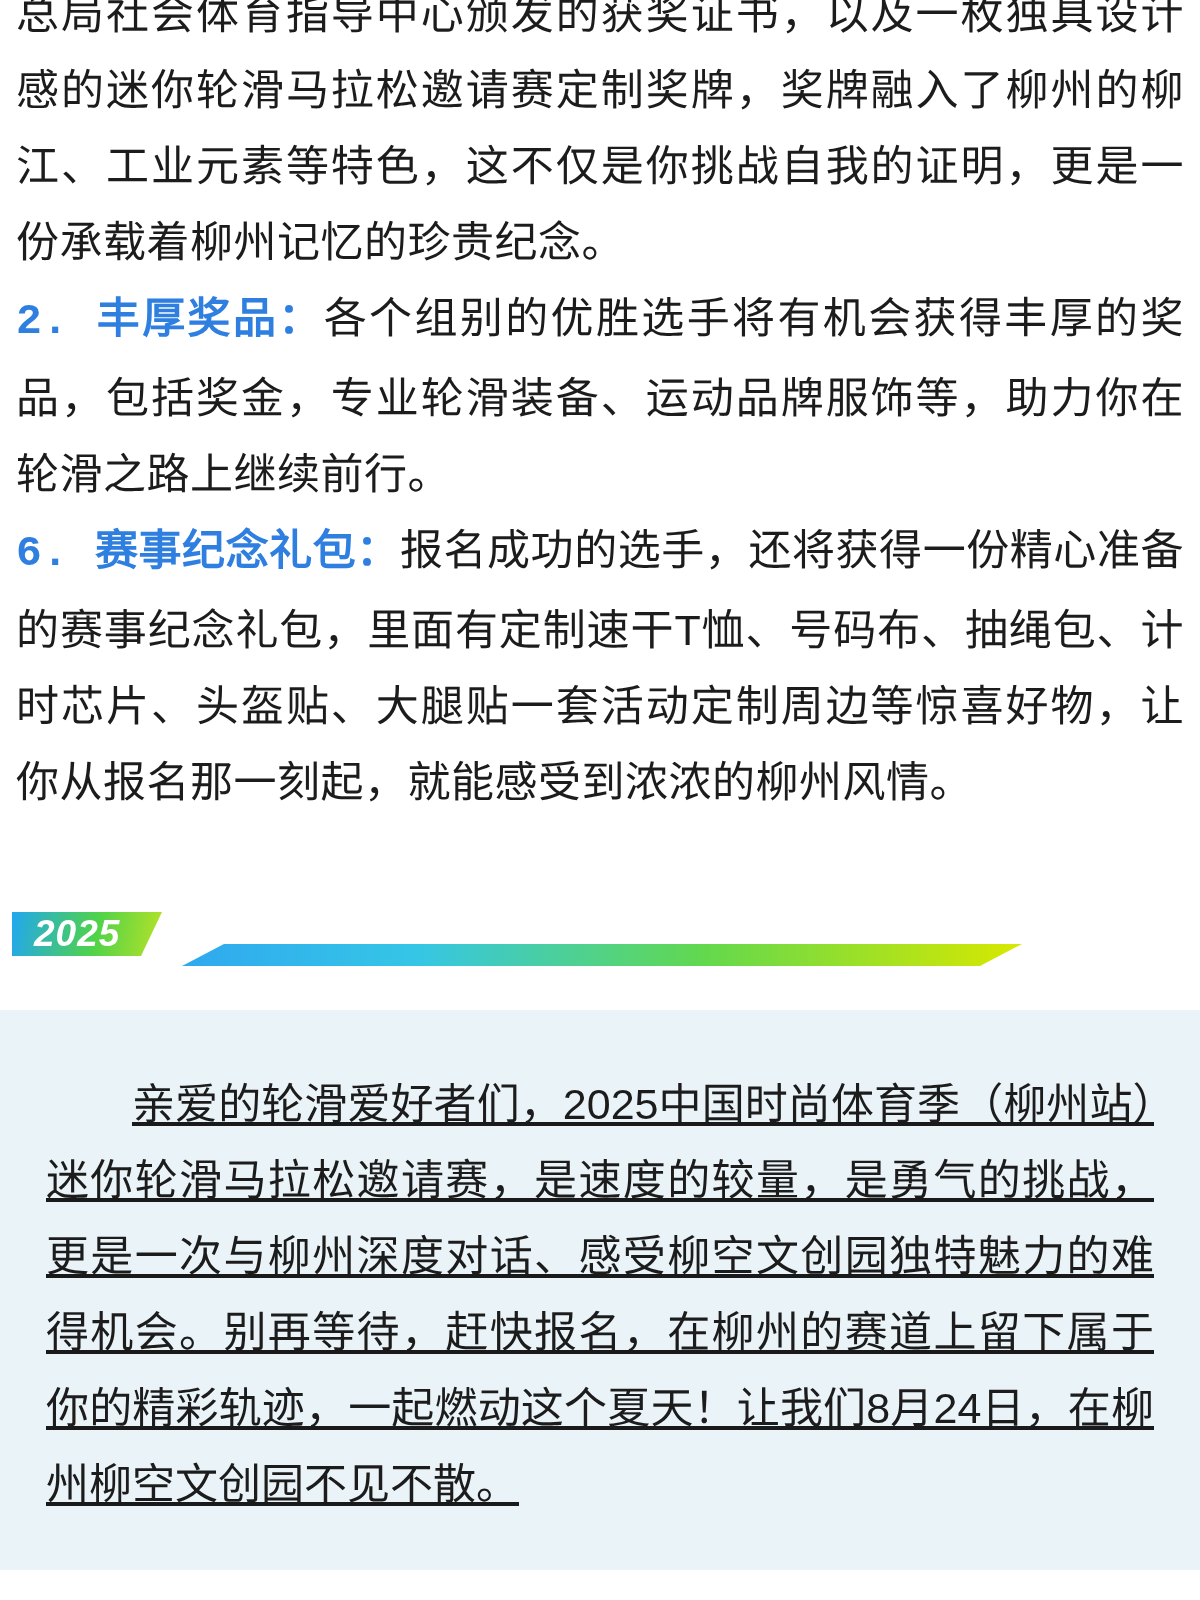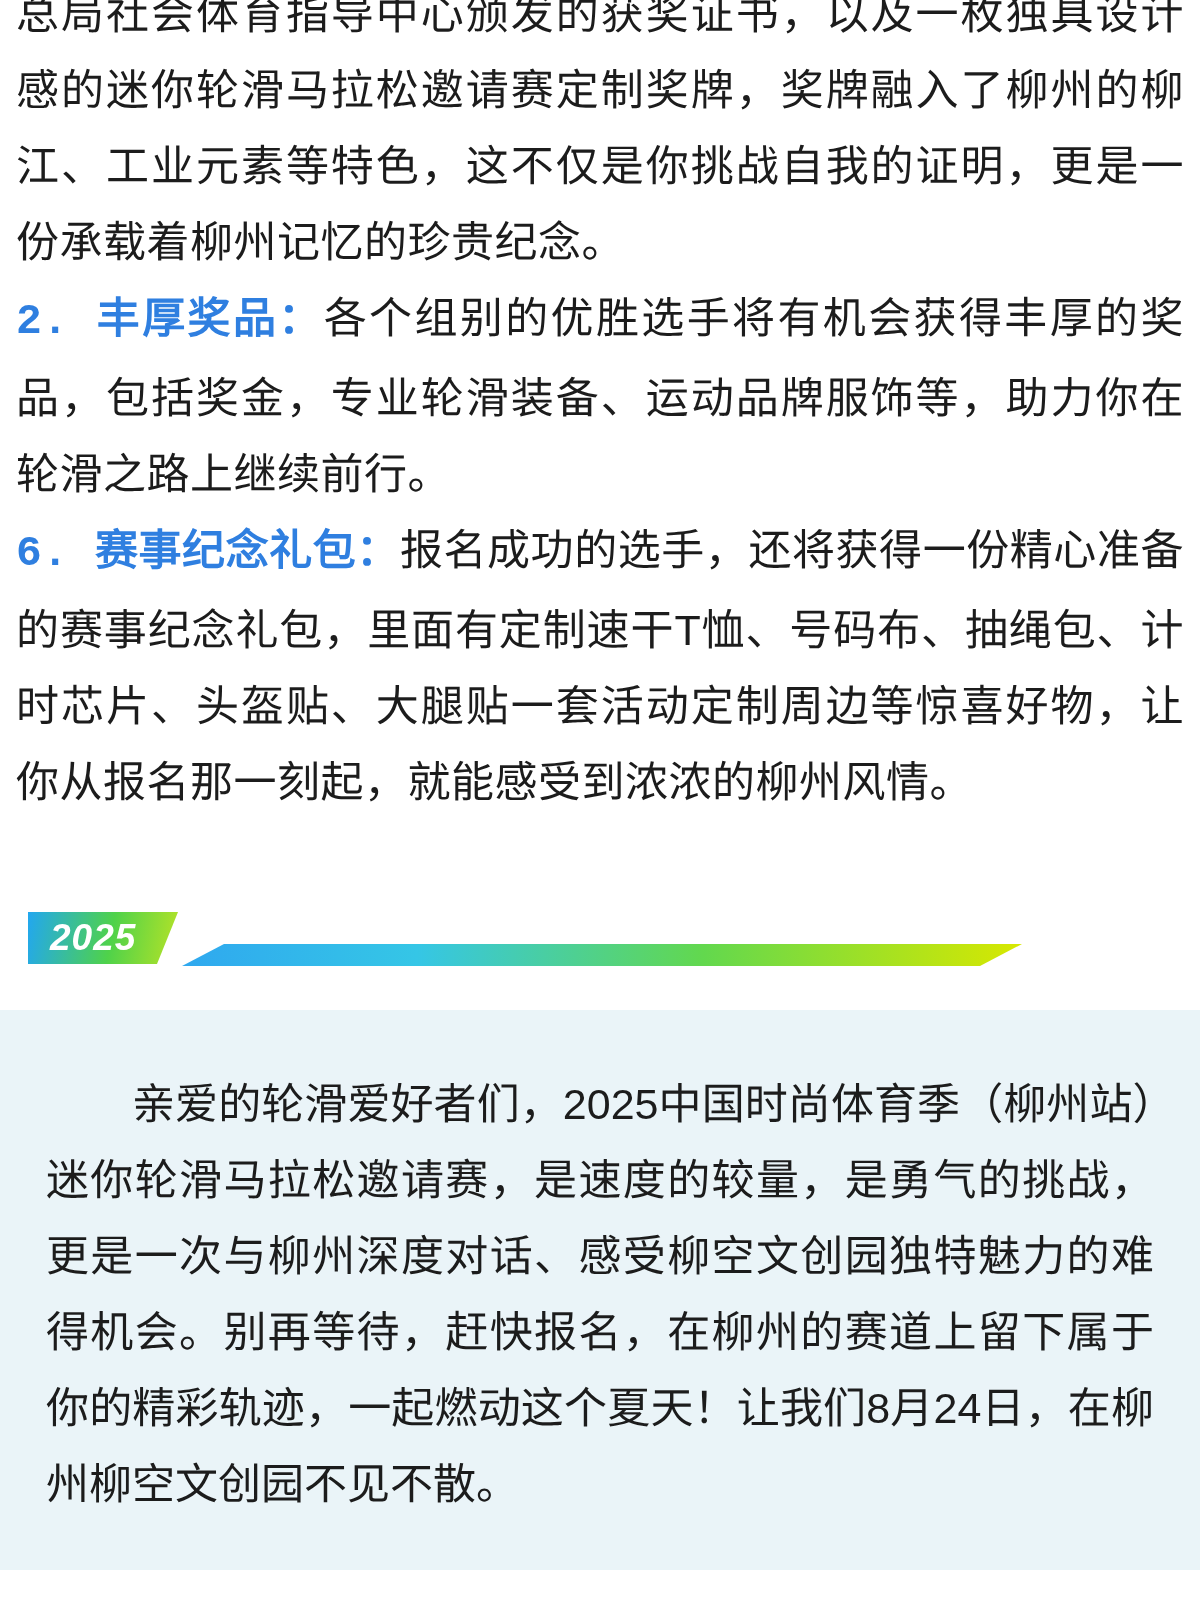--- a/index.html
+++ b/index.html
@@ -52,24 +52,24 @@
   
   .divider {
     position: relative;
     height: 112px;
     margin-top: 78px;
     padding: 0 16px;
     box-sizing: border-box;
   }
   .tag-2025 {
     position: absolute;
-    left: 28px;
+    left: 12px;
     top: 14px;
     width: 150px;
-    height: 52px;
+    height: 44px;
     background: linear-gradient(100deg, #22a7f0 0%, #4fd24a 55%, #b8e326 100%);
     clip-path: polygon(0 0, 100% 0, 86% 100%, 0 100%);
     display: flex;
     align-items: center;
   }
   .tag-2025 span {
     display: block;
     margin-left: 22px;
     font-size: 37px;
     font-style: italic;
@@ -86,20 +86,21 @@
     background: linear-gradient(90deg, #2fa8ef 0%, #35c6e6 28%, #62d84e 62%, #d8e800 100%);
     clip-path: polygon(5% 0, 100% 0, 95% 100%, 0 100%);
   }
 
   
   .closing {
     background: #eaf4f8;
     padding: 56px 46px 40px 46px;
     box-sizing: border-box;
     min-height: 560px;
+    text-decoration: underline;
   }
   .closing p {
     margin: 0;
     font-size: 43px;
     line-height: 76px;
     color: #1c1c1c;
     text-align: justify;
     text-justify: inter-ideograph;
     text-indent: 2em;
     word-break: break-all;

